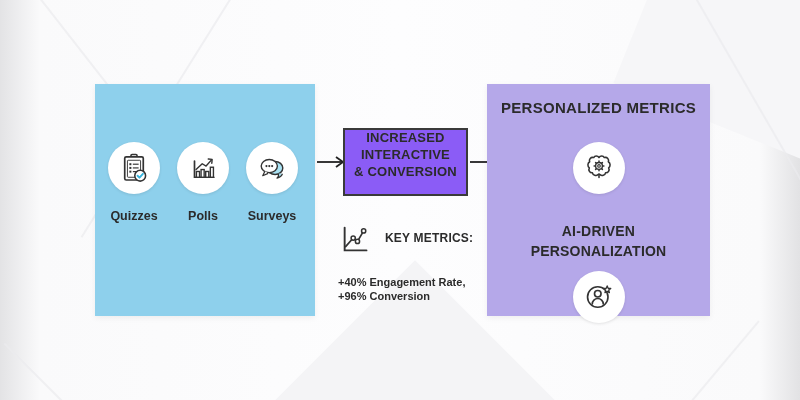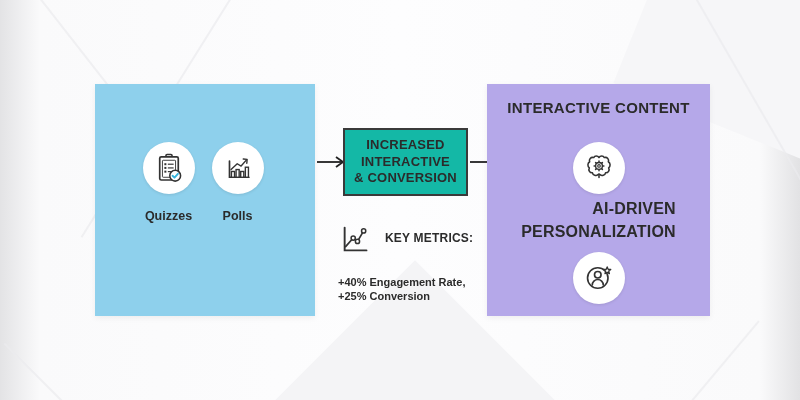--- a/index.html
+++ b/index.html
@@ -31,31 +31,31 @@
   .items-row{position:absolute;left:0;right:4px;top:58px;display:flex;justify-content:center;gap:13px;}
   .item{display:flex;flex-direction:column;align-items:center;width:56px;}
   .circle{
     width:52px;height:52px;border-radius:50%;background:#ffffff;
     display:flex;align-items:center;justify-content:center;
     box-shadow:0 1px 3px rgba(0,0,0,.10);
   }
   .item-label{margin-top:15px;font-weight:bold;font-size:12.5px;color:var(--ink,#2b2b2b);}
   
   .right-stack{position:absolute;left:0;right:0;top:58px;display:flex;flex-direction:column;align-items:center;}
-  .ai-label{margin-top:3px;text-align:right;font-weight:bold;font-size:16px;line-height:1.45;
+  .ai-label{margin-top:27px;text-align:center;font-weight:bold;font-size:14px;line-height:1.45;
     letter-spacing:.2px;color:var(--ink,#2b2b2b);}
   .person-circle{margin-top:9px;}
   
   .arrow{position:absolute;top:155px;}
   .arrow-1{left:316px;}
   .arrow-2{left:469px;}
   .mid-box{
     position:absolute;left:343px;top:128px;width:121px;height:64px;
-    background:#14b8a6;border:2px solid var(--border,#3a3a3a);
-    display:flex;flex-direction:column;align-items:center;justify-content:center;
+    background:#8b5cf6;border:2px solid var(--border,#3a3a3a);
+    display:flex;flex-direction:column;align-items:center;
     font-weight:bold;font-size:13px;line-height:1.3;color:var(--ink,#2b2b2b);
     letter-spacing:.2px;text-align:center;
   }
   .metrics{position:absolute;left:338px;top:219px;width:160px;color:var(--ink,#2b2b2b);}
   .metrics-top{display:flex;align-items:center;gap:9px;}
   .metrics-heading{font-weight:bold;font-size:12px;letter-spacing:.2px;padding-bottom:3px;}
   .metrics-lines{margin-top:16px;font-weight:bold;font-size:11px;line-height:1.3;}
   svg{display:block;}
 </style>
 </head>
@@ -101,20 +101,34 @@
             <rect x="19.5" y="24" width="4" height="10" fill="#fff" stroke="#333" stroke-width="1.8"></rect>
             <rect x="25.5" y="26.5" width="4" height="7.5" fill="#fff" stroke="#333" stroke-width="1.8"></rect>
             <rect x="31.5" y="21" width="4" height="13" fill="#fff" stroke="#333" stroke-width="1.8"></rect>
             <path d="M13 24 L21 16.5 L26 19.5 L33 11.5" fill="none" stroke="#333" stroke-width="1.8" stroke-linecap="round" stroke-linejoin="round"></path>
             <path d="M28.8 10.4 L33.8 10.8 L33.4 15.8" fill="none" stroke="#333" stroke-width="1.8" stroke-linecap="round" stroke-linejoin="round"></path>
           </svg>
         </div>
         <div class="item-label">Polls</div>
       </div>
 
+      <div class="item">
+        <div class="circle">
+          <svg width="34" height="34" viewBox="0 0 44 44">
+            <ellipse cx="26" cy="22" rx="10" ry="8.5" fill="#a9e2f3" stroke="#333" stroke-width="1.8"></ellipse>
+            <path d="M30 29 q1.5 4 -1.5 6 q5.5 -1 7 -5.5" fill="#a9e2f3" stroke="#333" stroke-width="1.6" stroke-linejoin="round"></path>
+            <ellipse cx="18.5" cy="19.5" rx="10.5" ry="8.5" fill="#ffffff" stroke="#333" stroke-width="1.8"></ellipse>
+            <path d="M13 26 l-3 6 l7 -3" fill="#ffffff" stroke="#333" stroke-width="1.6" stroke-linejoin="round"></path>
+            <circle cx="14.8" cy="19.5" r="1.4" fill="#333"></circle>
+            <circle cx="18.5" cy="19.5" r="1.4" fill="#333"></circle>
+            <circle cx="22.2" cy="19.5" r="1.4" fill="#333"></circle>
+          </svg>
+        </div>
+        <div class="item-label">Surveys</div>
+      </div>
 
     </div>
   </div>
 
   <div class="arrow arrow-1">
     <svg width="30" height="14" viewBox="0 0 30 14">
       <line x1="1" y1="7" x2="26" y2="7" stroke="#222" stroke-width="1.8"></line>
       <path d="M20 2 L27 7 L20 12" fill="none" stroke="#222" stroke-width="1.8" stroke-linejoin="round"></path>
     </svg>
   </div>
@@ -138,26 +152,26 @@
         <path d="M7 9 L7 33 L30 33" fill="none" stroke="#333" stroke-width="2" stroke-linecap="round"></path>
         <path d="M8 29 L16 20 L20.5 23.5 L27 12.5" fill="none" stroke="#333" stroke-width="1.8" stroke-linecap="round" stroke-linejoin="round"></path>
         <circle cx="16" cy="20" r="2.2" fill="#fff" stroke="#333" stroke-width="1.6"></circle>
         <circle cx="20.5" cy="23.5" r="2.2" fill="#fff" stroke="#333" stroke-width="1.6"></circle>
         <circle cx="27" cy="12.5" r="2.2" fill="#fff" stroke="#333" stroke-width="1.6"></circle>
       </svg>
       <span class="metrics-heading">KEY METRICS:</span>
     </div>
     <div class="metrics-lines">
       <div>+40% Engagement Rate,</div>
-      <div>+25% Conversion</div>
+      <div>+96% Conversion</div>
     </div>
   </div>
 
   <div class="panel panel-right">
-    <div class="panel-title">INTERACTIVE CONTENT</div>
+    <div class="panel-title">PERSONALIZED METRICS</div>
 
     <div class="right-stack">
       <div class="circle">
         <svg width="36" height="36" viewBox="0 0 44 44">
           <path d="M22 9.2 C20.5 6.8 16.8 6.8 15.5 9.2 C12 8.2 9.3 11.4 10.6 14.4 C7.8 16 7.8 20 10.2 21.8 C8.6 24.8 10.8 28.2 14 27.9 C14.6 31 18.6 32.2 20.8 30 C21.4 29.5 22.6 29.5 23.2 30 C25.4 32.2 29.4 31 30 27.9 C33.2 28.2 35.4 24.8 33.8 21.8 C36.2 20 36.2 16 33.4 14.4 C34.7 11.4 32 8.2 28.5 9.2 C27.2 6.8 23.5 6.8 22 9.2 Z" fill="#ffffff" stroke="#333" stroke-width="1.9" stroke-linejoin="round"></path>
           <line x1="22" y1="30" x2="22" y2="33.5" stroke="#333" stroke-width="1.9" stroke-linecap="round"></line>
           <circle cx="22" cy="19.5" r="4.2" fill="none" stroke="#333" stroke-width="1.6"></circle>
           <circle cx="22" cy="19.5" r="1.6" fill="none" stroke="#333" stroke-width="1.4"></circle>
           <g stroke="#333" stroke-width="1.8" stroke-linecap="round">
             <line x1="26.2" y1="19.5" x2="28" y2="19.5"></line>

